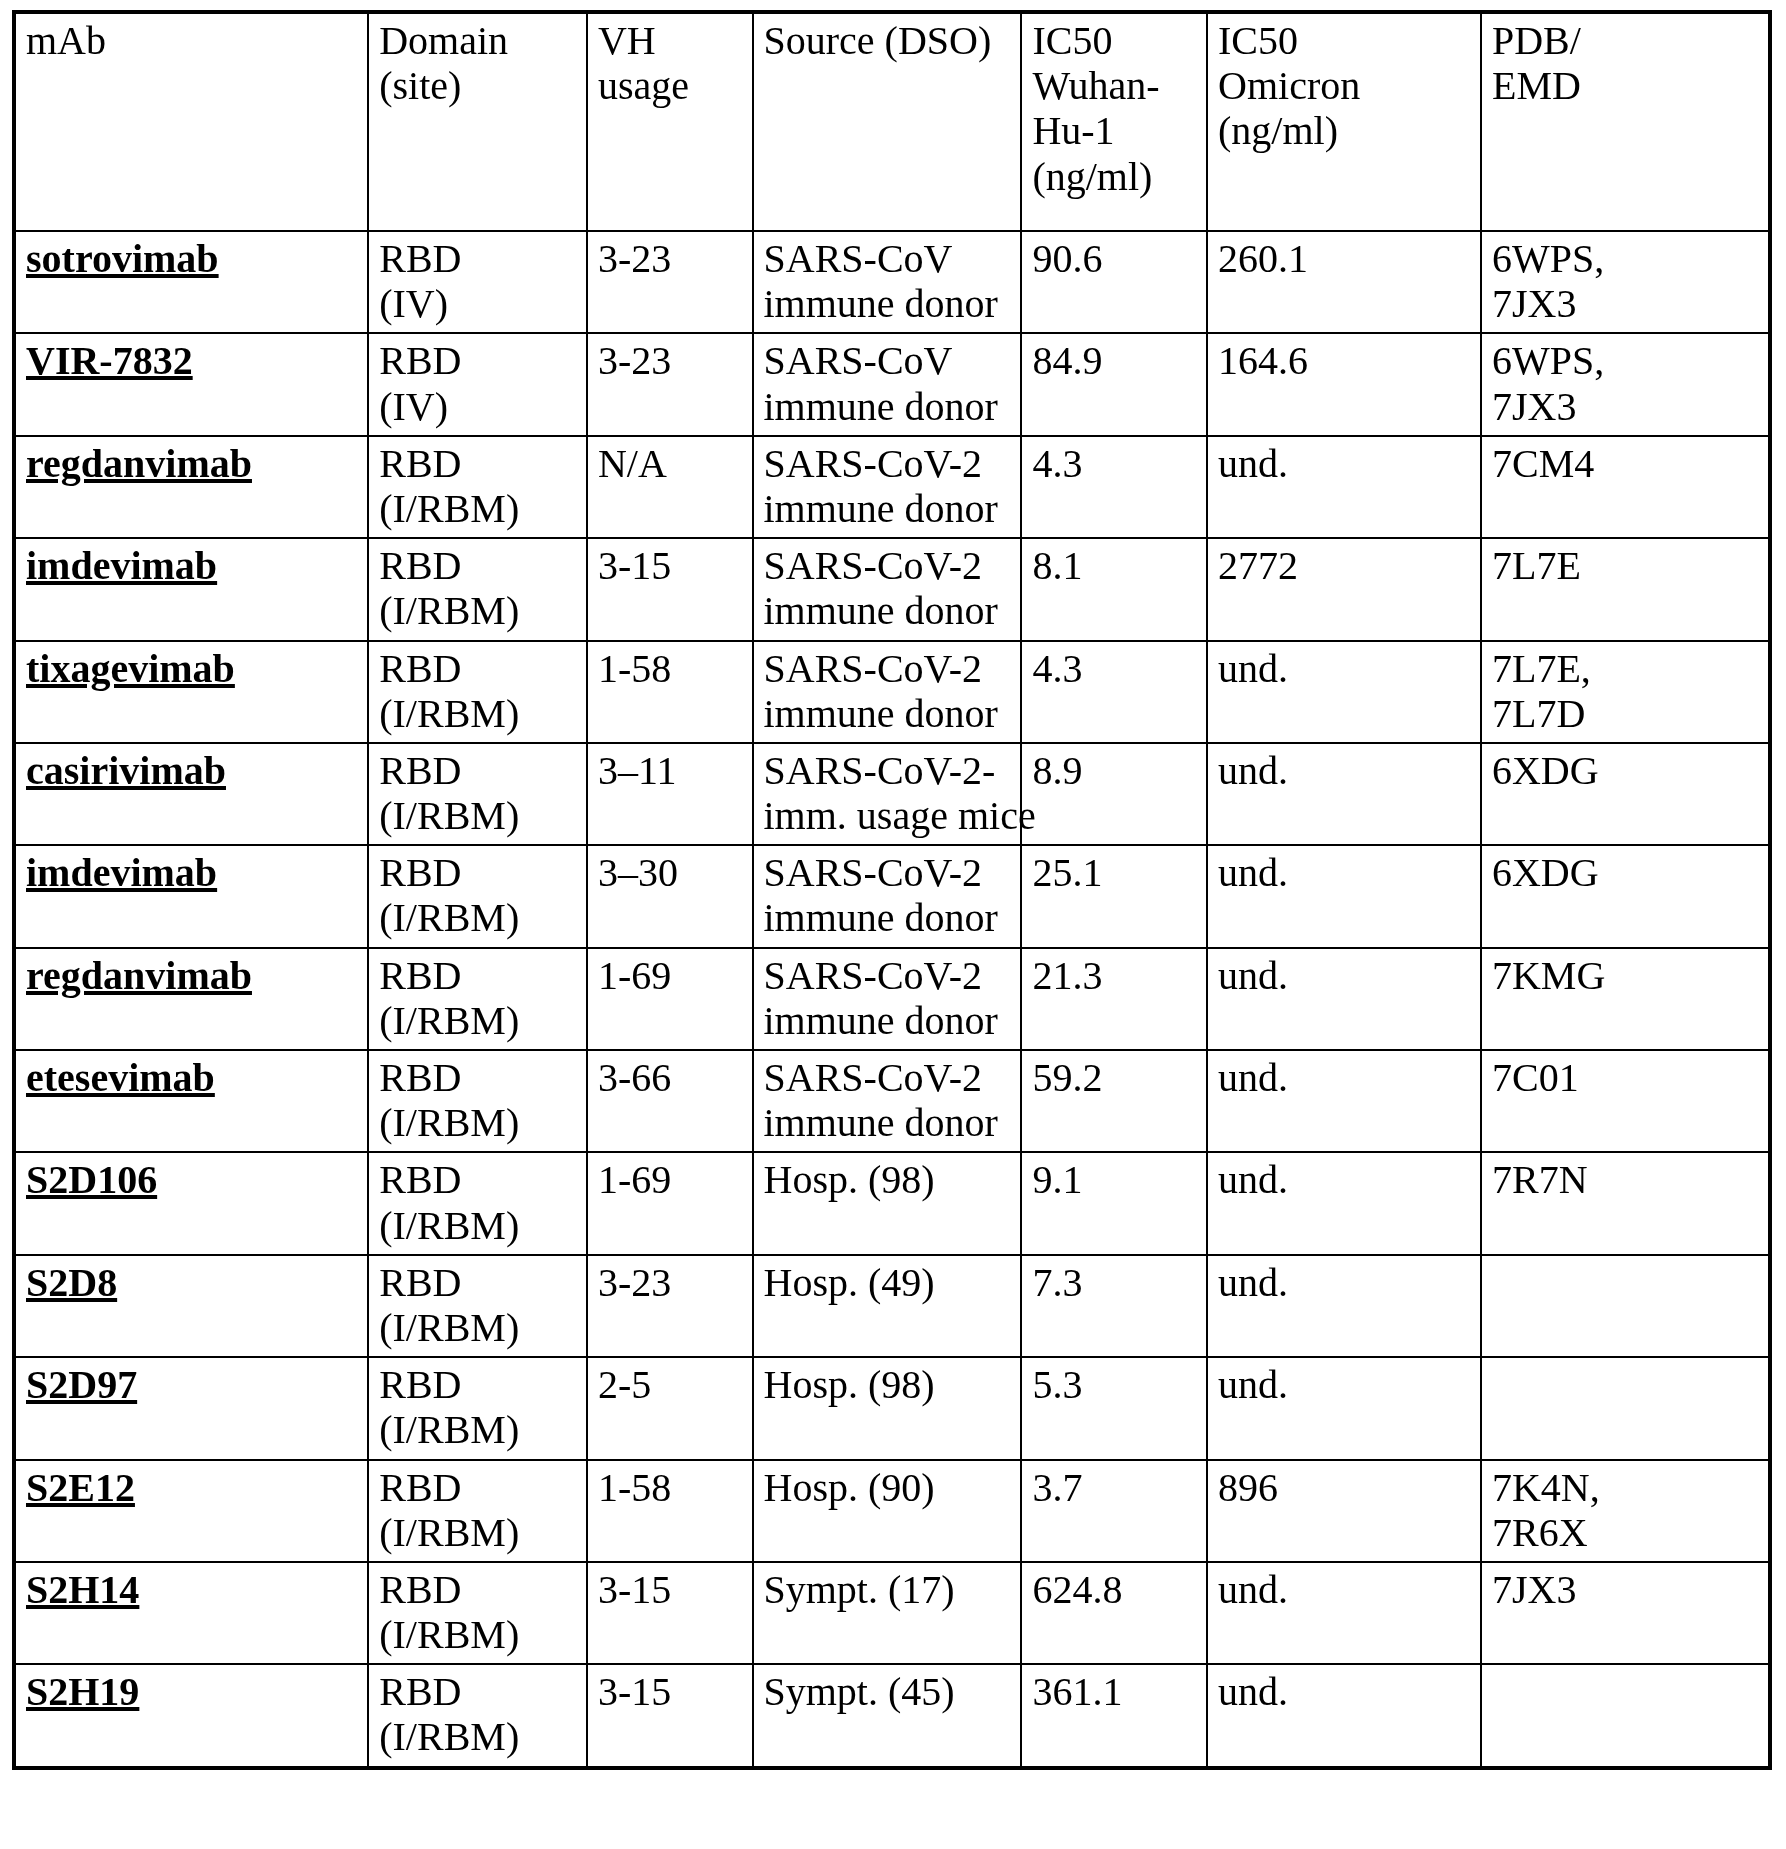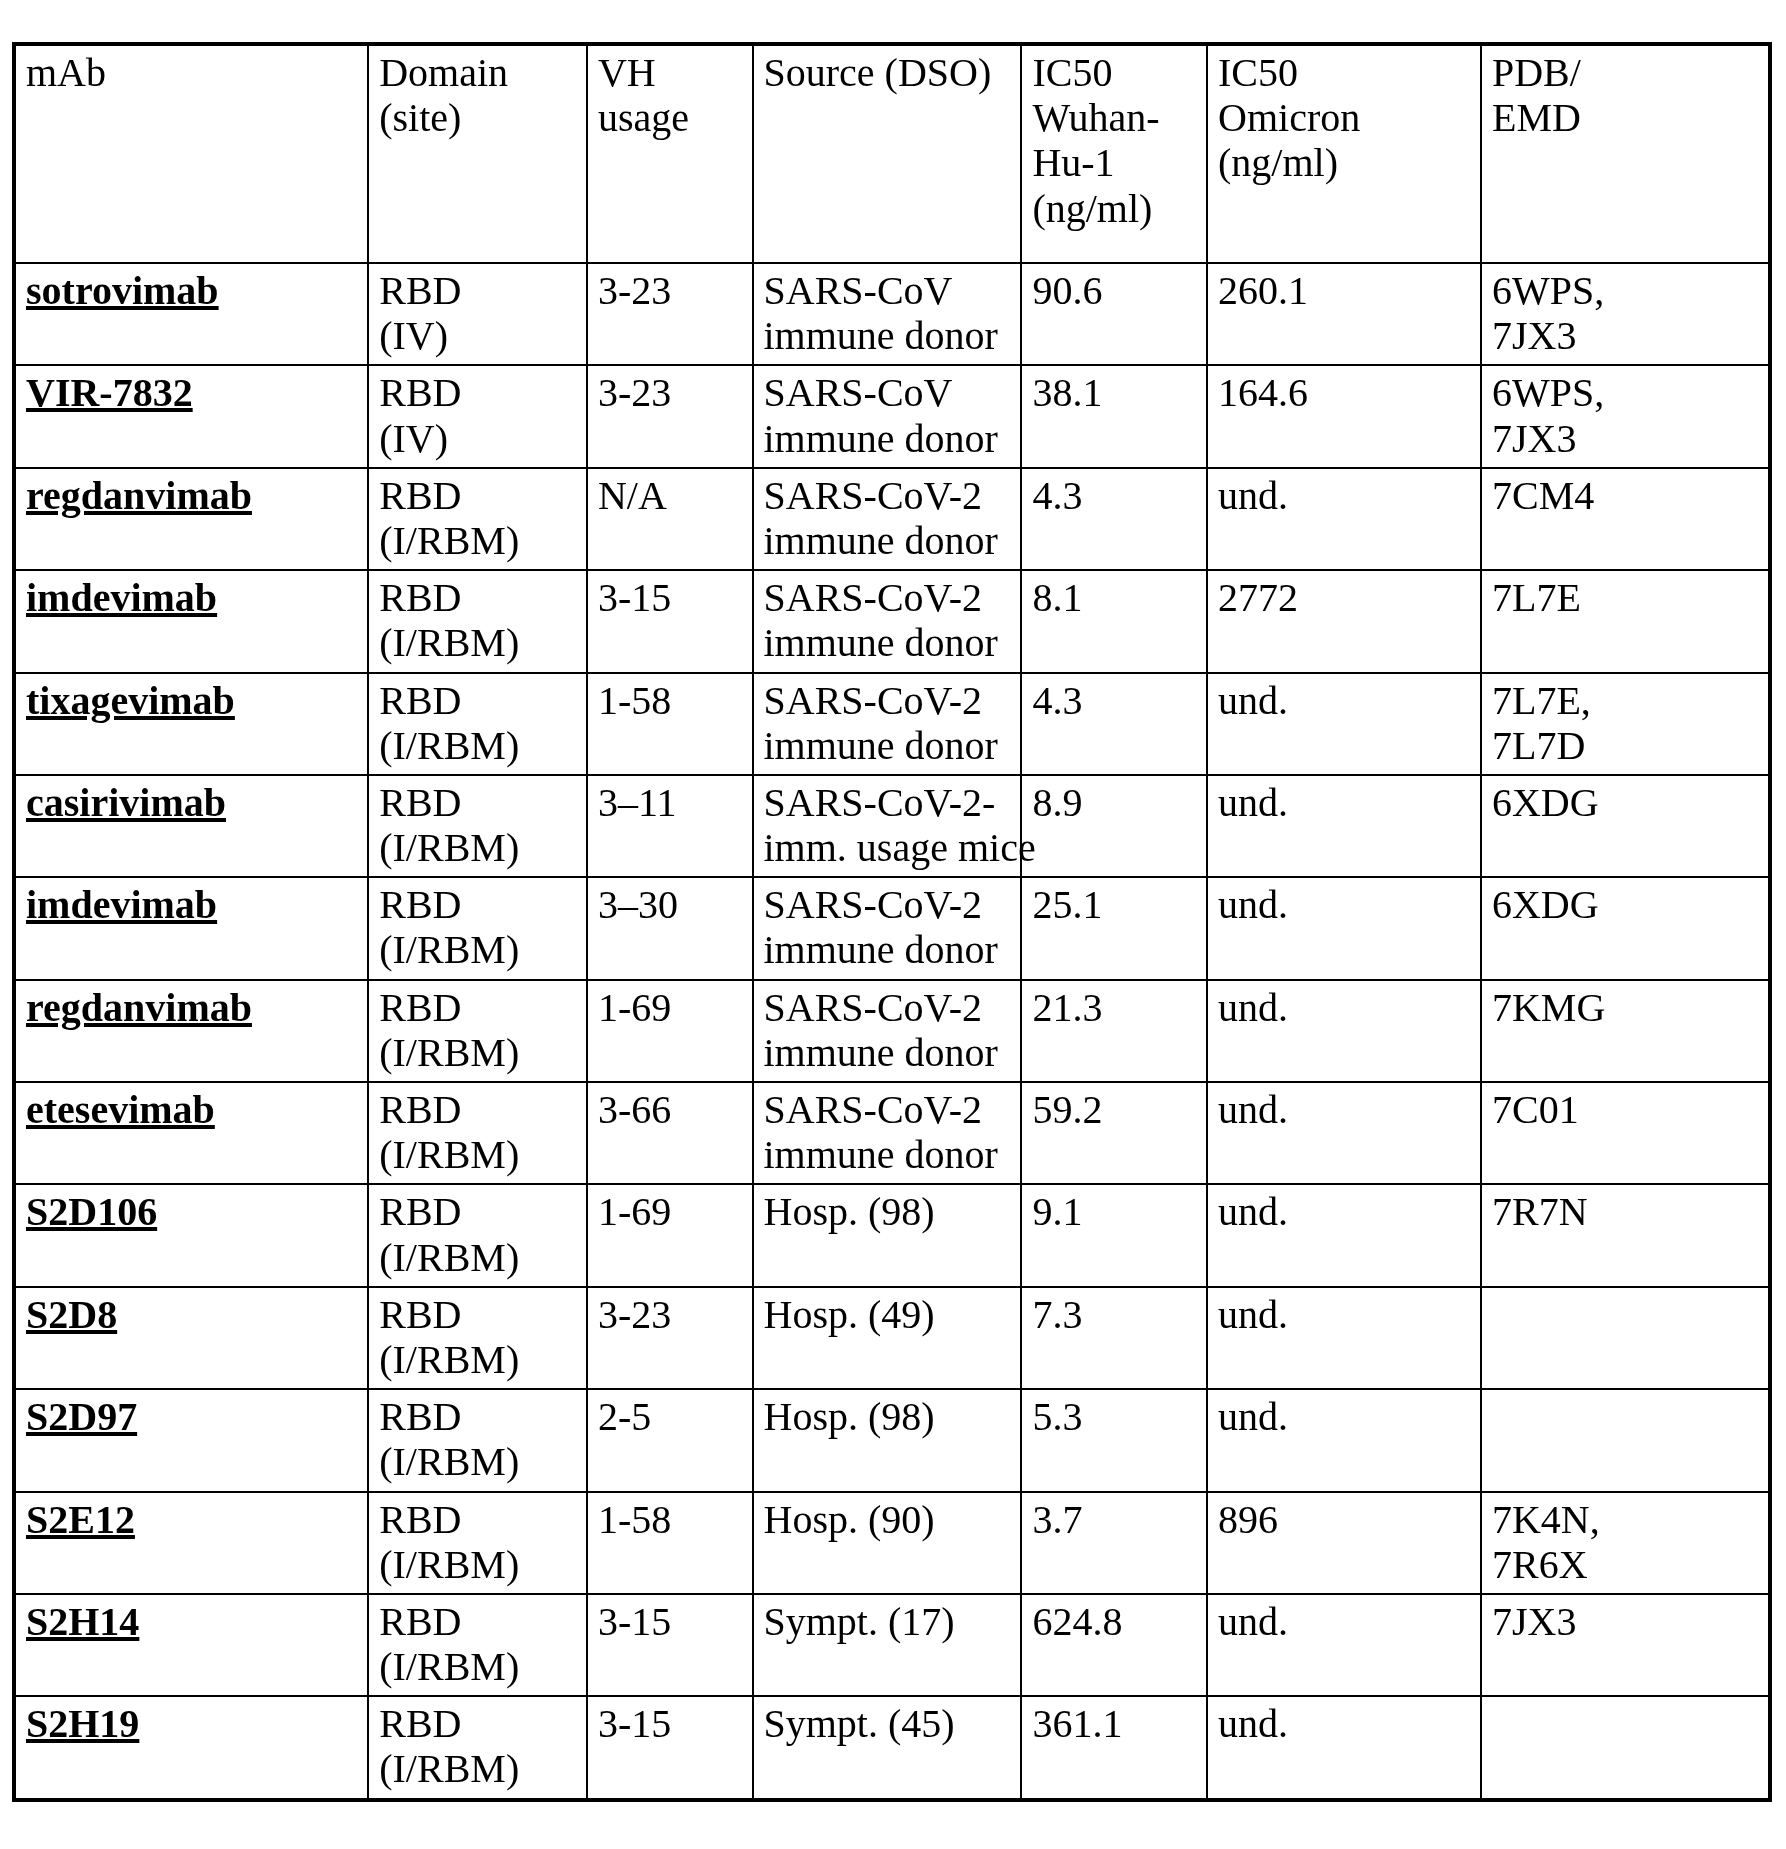--- a/index.html
+++ b/index.html
@@ -19,21 +19,20 @@
     width: 1786px;
     height: 1849px;
     box-sizing: border-box;
     padding: 10px 14px 8px 12px;
   }
   table.mab-table {
     width: 1760px;
     border-collapse: collapse;
     table-layout: fixed;
     border: 4px solid #000;
-    margin-top: 32px;
   }
   table.mab-table td,
   table.mab-table th {
     border: 2px solid #000;
     vertical-align: top;
     padding: 4px 8px 6px 10px;
     font-size: 40px;
     line-height: 1.13;
     font-weight: normal;
     text-align: left;
@@ -143,21 +142,21 @@
             <span class="line2">(IV)</span>
           </td>
           <td>
             <span class="line">3-23</span>
           </td>
           <td>
             <span class="line">SARS-CoV</span>
             <span class="line2">immune donor</span>
           </td>
           <td>
-            <span class="line">38.1</span>
+            <span class="line">84.9</span>
           </td>
           <td>
             <span class="line">164.6</span>
           </td>
           <td>
             <span class="line">6WPS,</span>
             <span class="line2">7JX3</span>
           </td>
         </tr>
         <tr>

